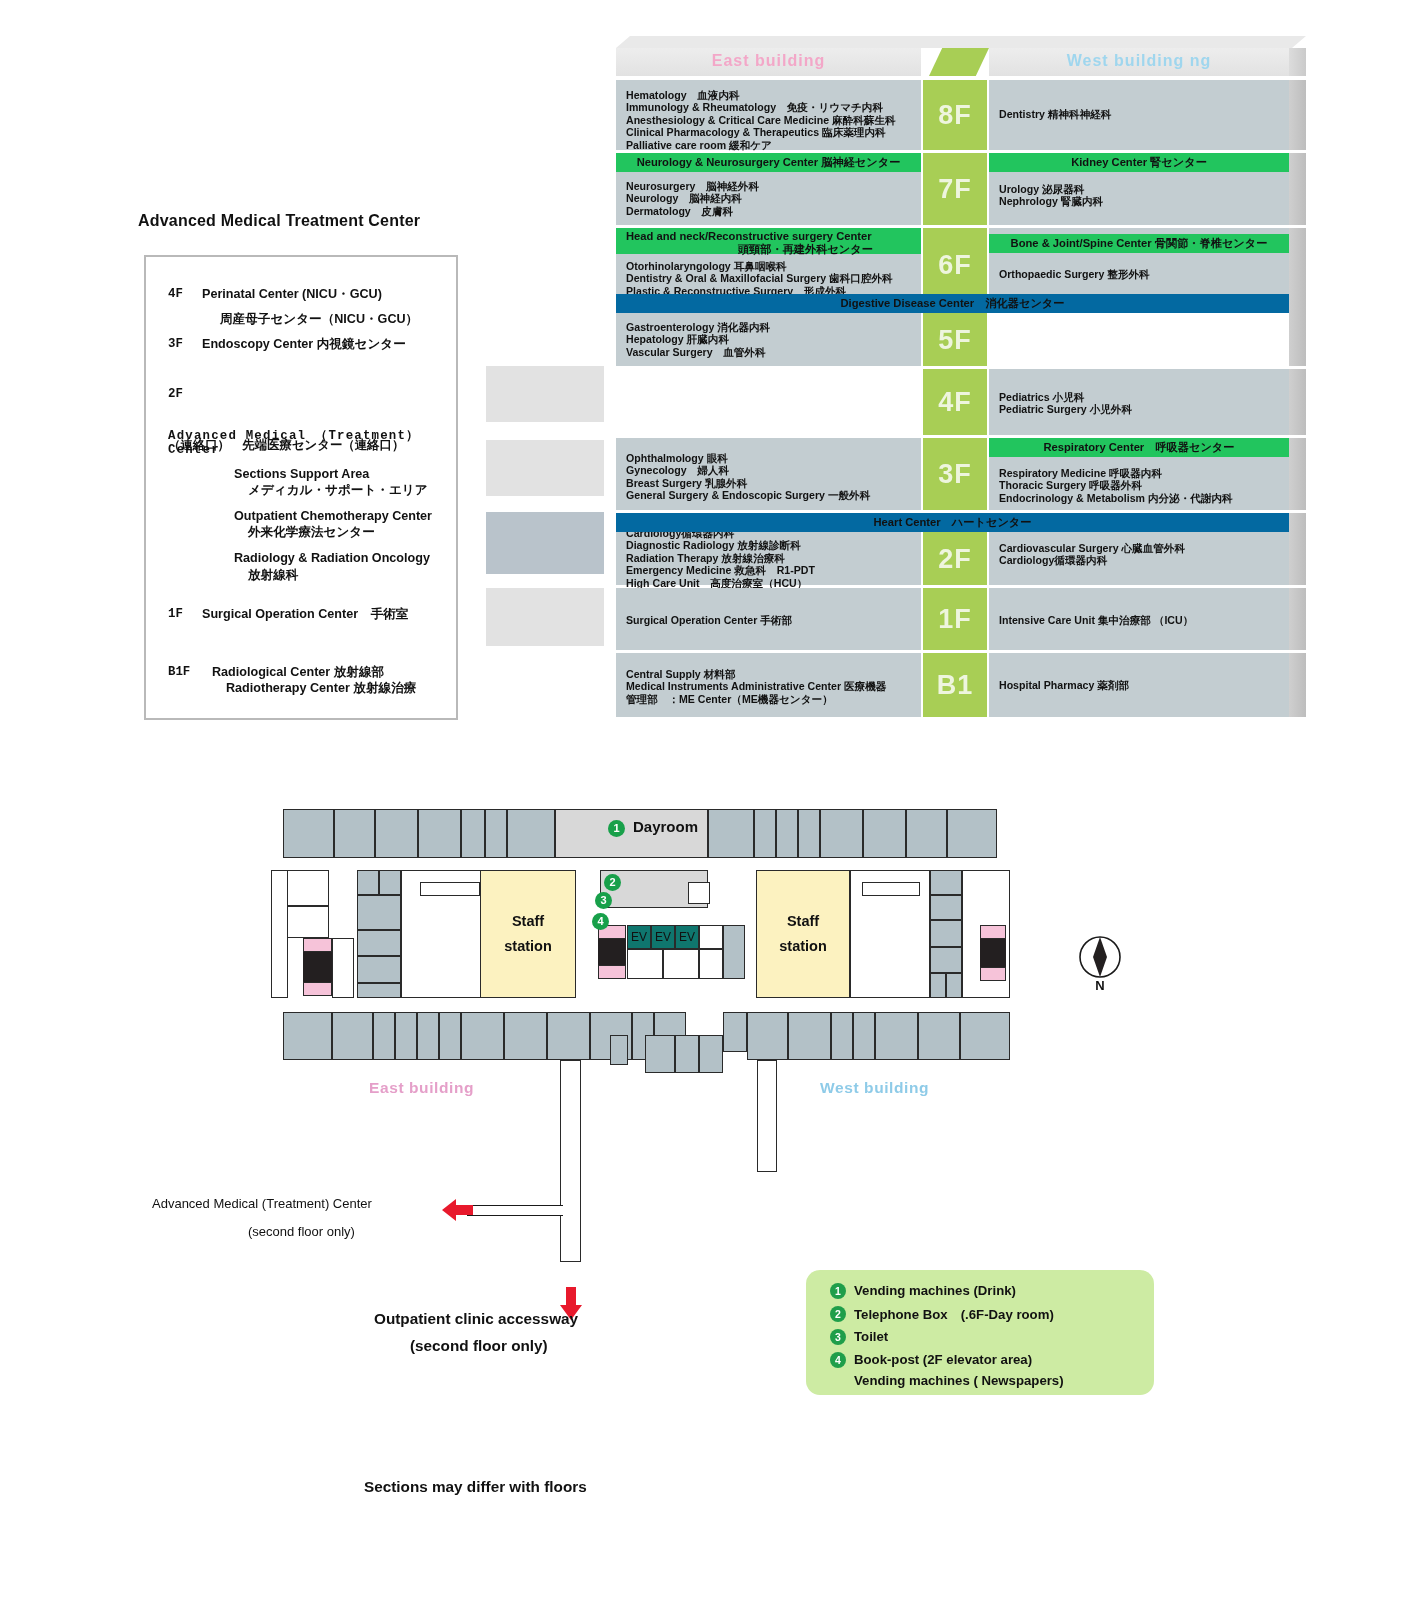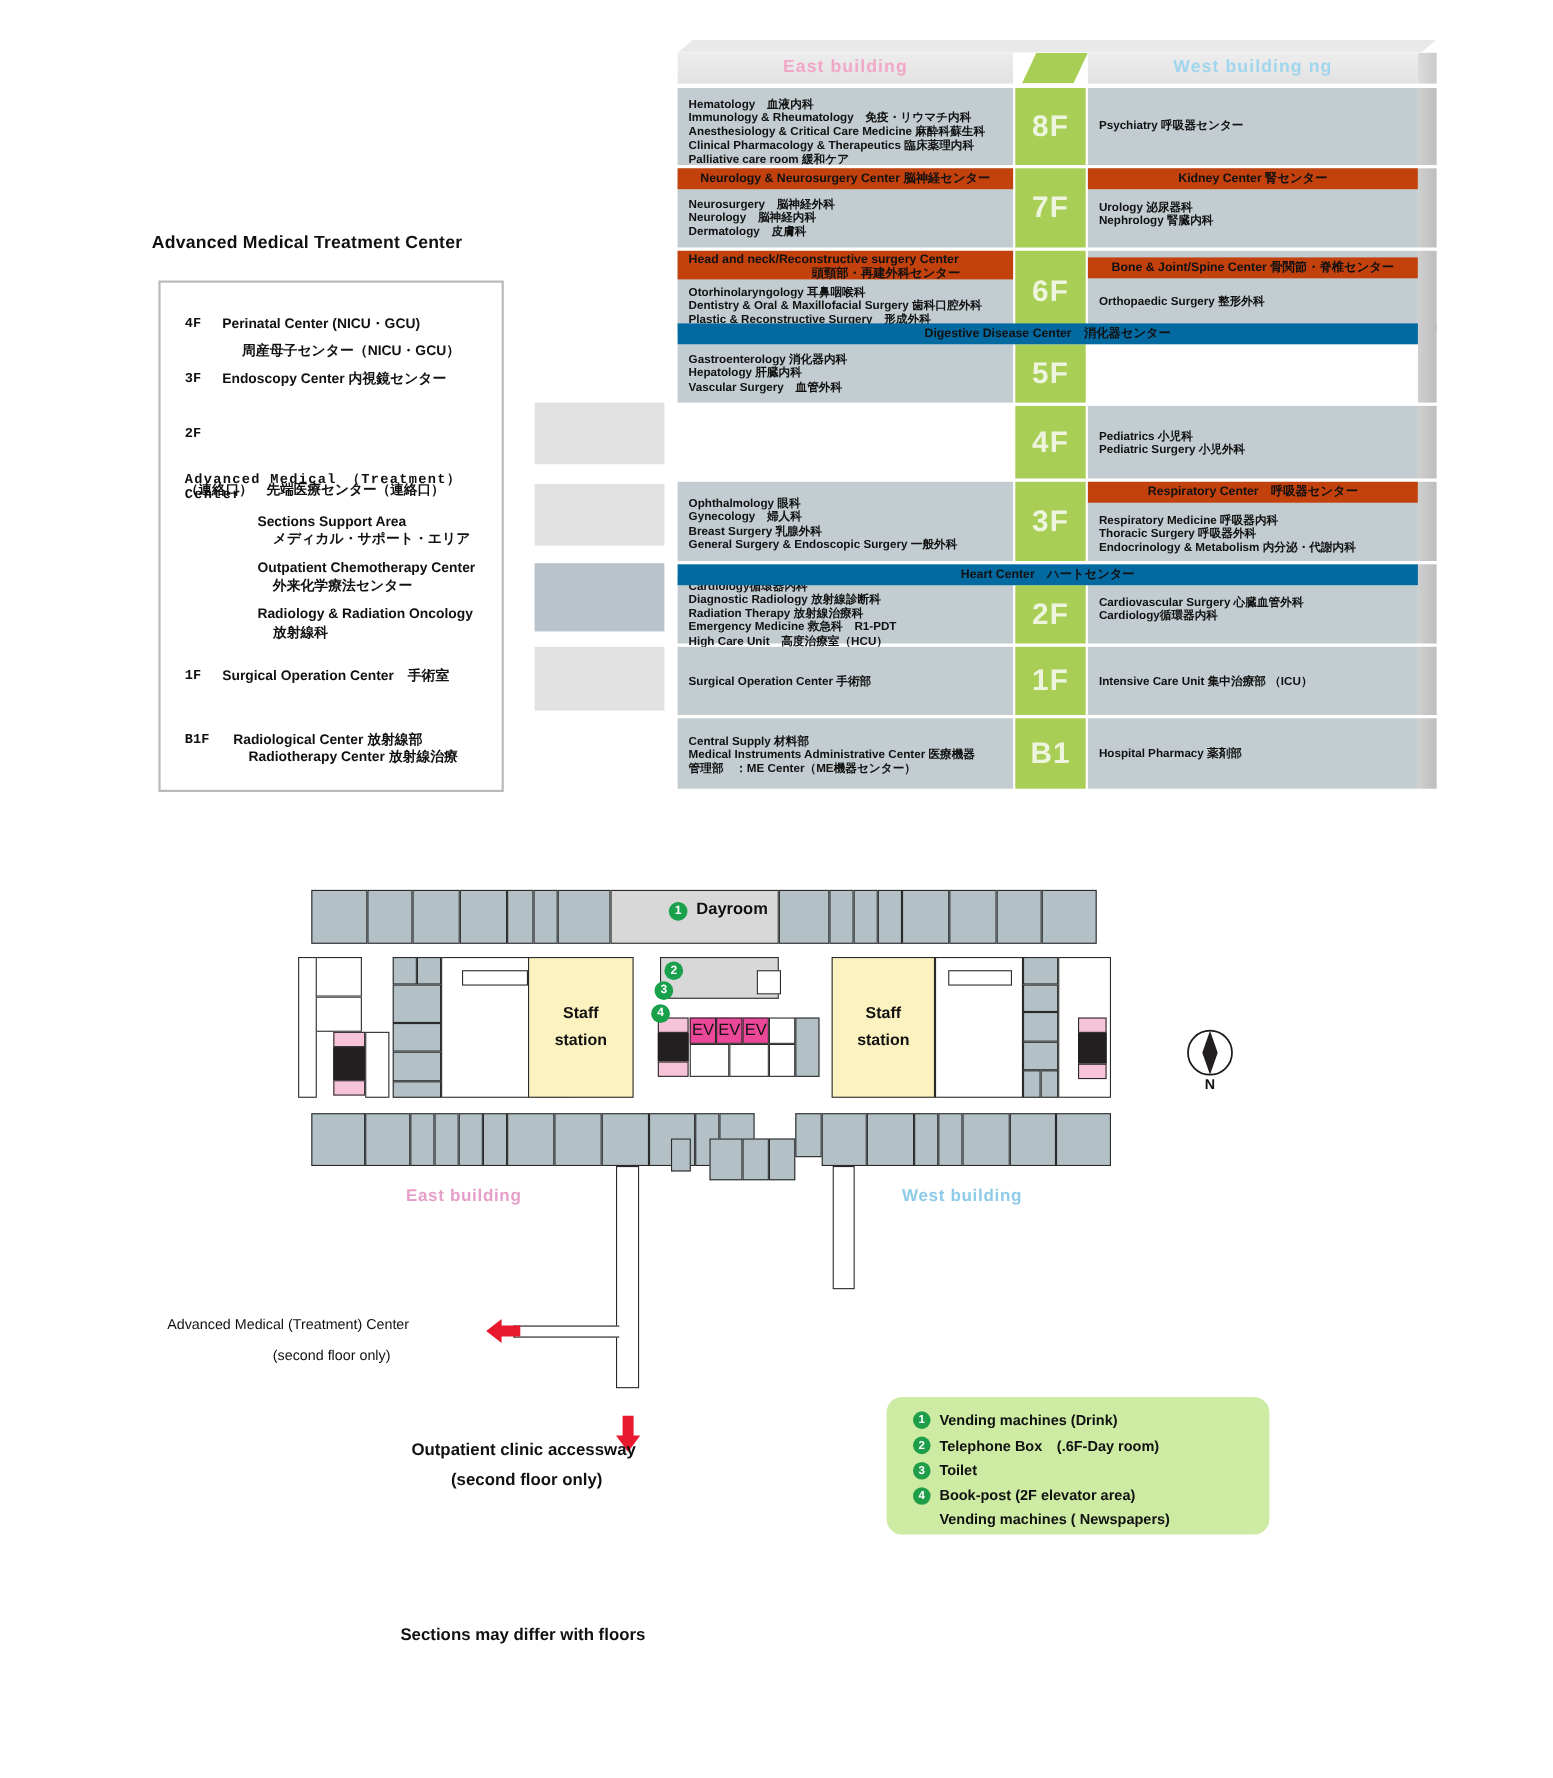--- a/index.html
+++ b/index.html
@@ -32,21 +32,21 @@
   #lbl-east{color:#f3a7c8;}
   #lbl-west{color:#9fd6ee;}
 
   .floor{position:absolute;left:0;width:673px;}
   .cell{position:absolute;top:0;height:100%;box-sizing:border-box;}
   .cell-left{left:0;width:305px;background:#c3cdd1;}
   .cell-mid{left:307px;width:64px;background:#a8ce55;}
   .cell-right{left:373px;width:300px;background:#c3cdd1;}
   .fnum{position:absolute;width:100%;top:50%;transform:translateY(-50%);text-align:center;
         color:#eef5de;font-size:27px;font-weight:bold;letter-spacing:1px;}
-  .center-band{position:absolute;left:0;top:0;height:19px;background:#c2410c;width:100%;
+  .center-band{position:absolute;left:0;top:0;height:19px;background:#22c55e;width:100%;
         font-size:11.2px;font-weight:bold;text-align:center;line-height:19px;}
   .dept{position:absolute;left:10px;font-size:10.6px;font-weight:bold;line-height:12.4px;white-space:pre-line;}
   .dept.r{left:10px;}
   .band-wide{position:absolute;left:0;width:673px;height:19px;background:#0369a1;top:0;
         font-size:11.2px;font-weight:bold;text-align:center;line-height:19px;}
 
   
   .edge{position:absolute;left:673px;width:17px;background:linear-gradient(90deg,#cfcfcf,#bdbdbd);}
   .edge-top{position:absolute;left:0;top:-12px;width:690px;height:12px;background:#e9e9e9;
         clip-path:polygon(0 100%,14px 0,690px 0,676px 100%);}
@@ -58,22 +58,22 @@
   
   #plan{left:0;top:780px;width:1412px;height:340px;}
   .rm{position:absolute;background:#b3c1c7;border:1.4px solid #2a2a2a;box-sizing:border-box;}
   .corr{position:absolute;background:#fff;border:1.4px solid #2a2a2a;box-sizing:border-box;}
   .gray-l{position:absolute;background:#d8d8d8;border:1.4px solid #2a2a2a;box-sizing:border-box;}
   .staff{position:absolute;background:#fcf2c0;border:1.4px solid #2a2a2a;box-sizing:border-box;
         font-size:14.5px;font-weight:bold;text-align:center;display:flex;flex-direction:column;
         justify-content:center;align-items:center;line-height:1.7;}
   .pink{position:absolute;background:#f6c3d9;border:1.4px solid #2a2a2a;box-sizing:border-box;}
   .blackstair{position:absolute;background:#231f20;border:1.4px solid #231f20;box-sizing:border-box;}
-  .ev{position:absolute;background:#ec4899;border:1.4px solid #2a2a2a;box-sizing:border-box;
-        font-size:15px;text-align:center;line-height:22px;}
+  .ev{position:absolute;background:#0f766e;border:1.4px solid #2a2a2a;box-sizing:border-box;
+        font-size:12px;text-align:center;line-height:22px;}
   .whitecell{position:absolute;background:#fff;border:1.4px solid #2a2a2a;box-sizing:border-box;}
   .dayroom{position:absolute;background:#d8d8d8;border:1.4px solid #2a2a2a;box-sizing:border-box;}
   .marker{position:absolute;width:17px;height:17px;border-radius:50%;background:#18a04a;color:#fff;
         font-size:11px;font-weight:bold;text-align:center;line-height:17px;}
   #dayroom-label{position:absolute;font-size:15px;font-weight:bold;}
 
   #east-lbl{position:absolute;color:#e59fc9;font-size:15.5px;font-weight:bold;letter-spacing:.6px;}
   #west-lbl{position:absolute;color:#8ecbe8;font-size:15.5px;font-weight:bold;letter-spacing:.6px;}
 
   
@@ -153,21 +153,21 @@
       <div class="dept" style="top:9px;">Hematology　血液内科
 Immunology &amp; Rheumatology　免疫・リウマチ内科
 Anesthesiology &amp; Critical Care Medicine 麻酔科蘇生科
 Clinical Pharmacology &amp; Therapeutics 臨床薬理内科
 Palliative care room 緩和ケア</div>
     </div>
     <div class="cell cell-mid">
         <div class="fnum">8F</div>
       </div>
     <div class="cell cell-right">
-      <div class="dept r" style="top:28px;">Psychiatry 呼吸器センター</div>
+      <div class="dept r" style="top:28px;">Dentistry 精神科神経科</div>
     </div>
     <div class="edge" style="top:0;height:70px;"></div>
   </div>
 
   <div class="floor" style="top:105px;height:72px;">
     <div class="cell cell-left">
       <div class="center-band">Neurology &amp; Neurosurgery Center 脳神経センター</div>
       <div class="dept" style="top:27px;">Neurosurgery　脳神経外科
 Neurology　脳神経内科
 Dermatology　皮膚科</div>

